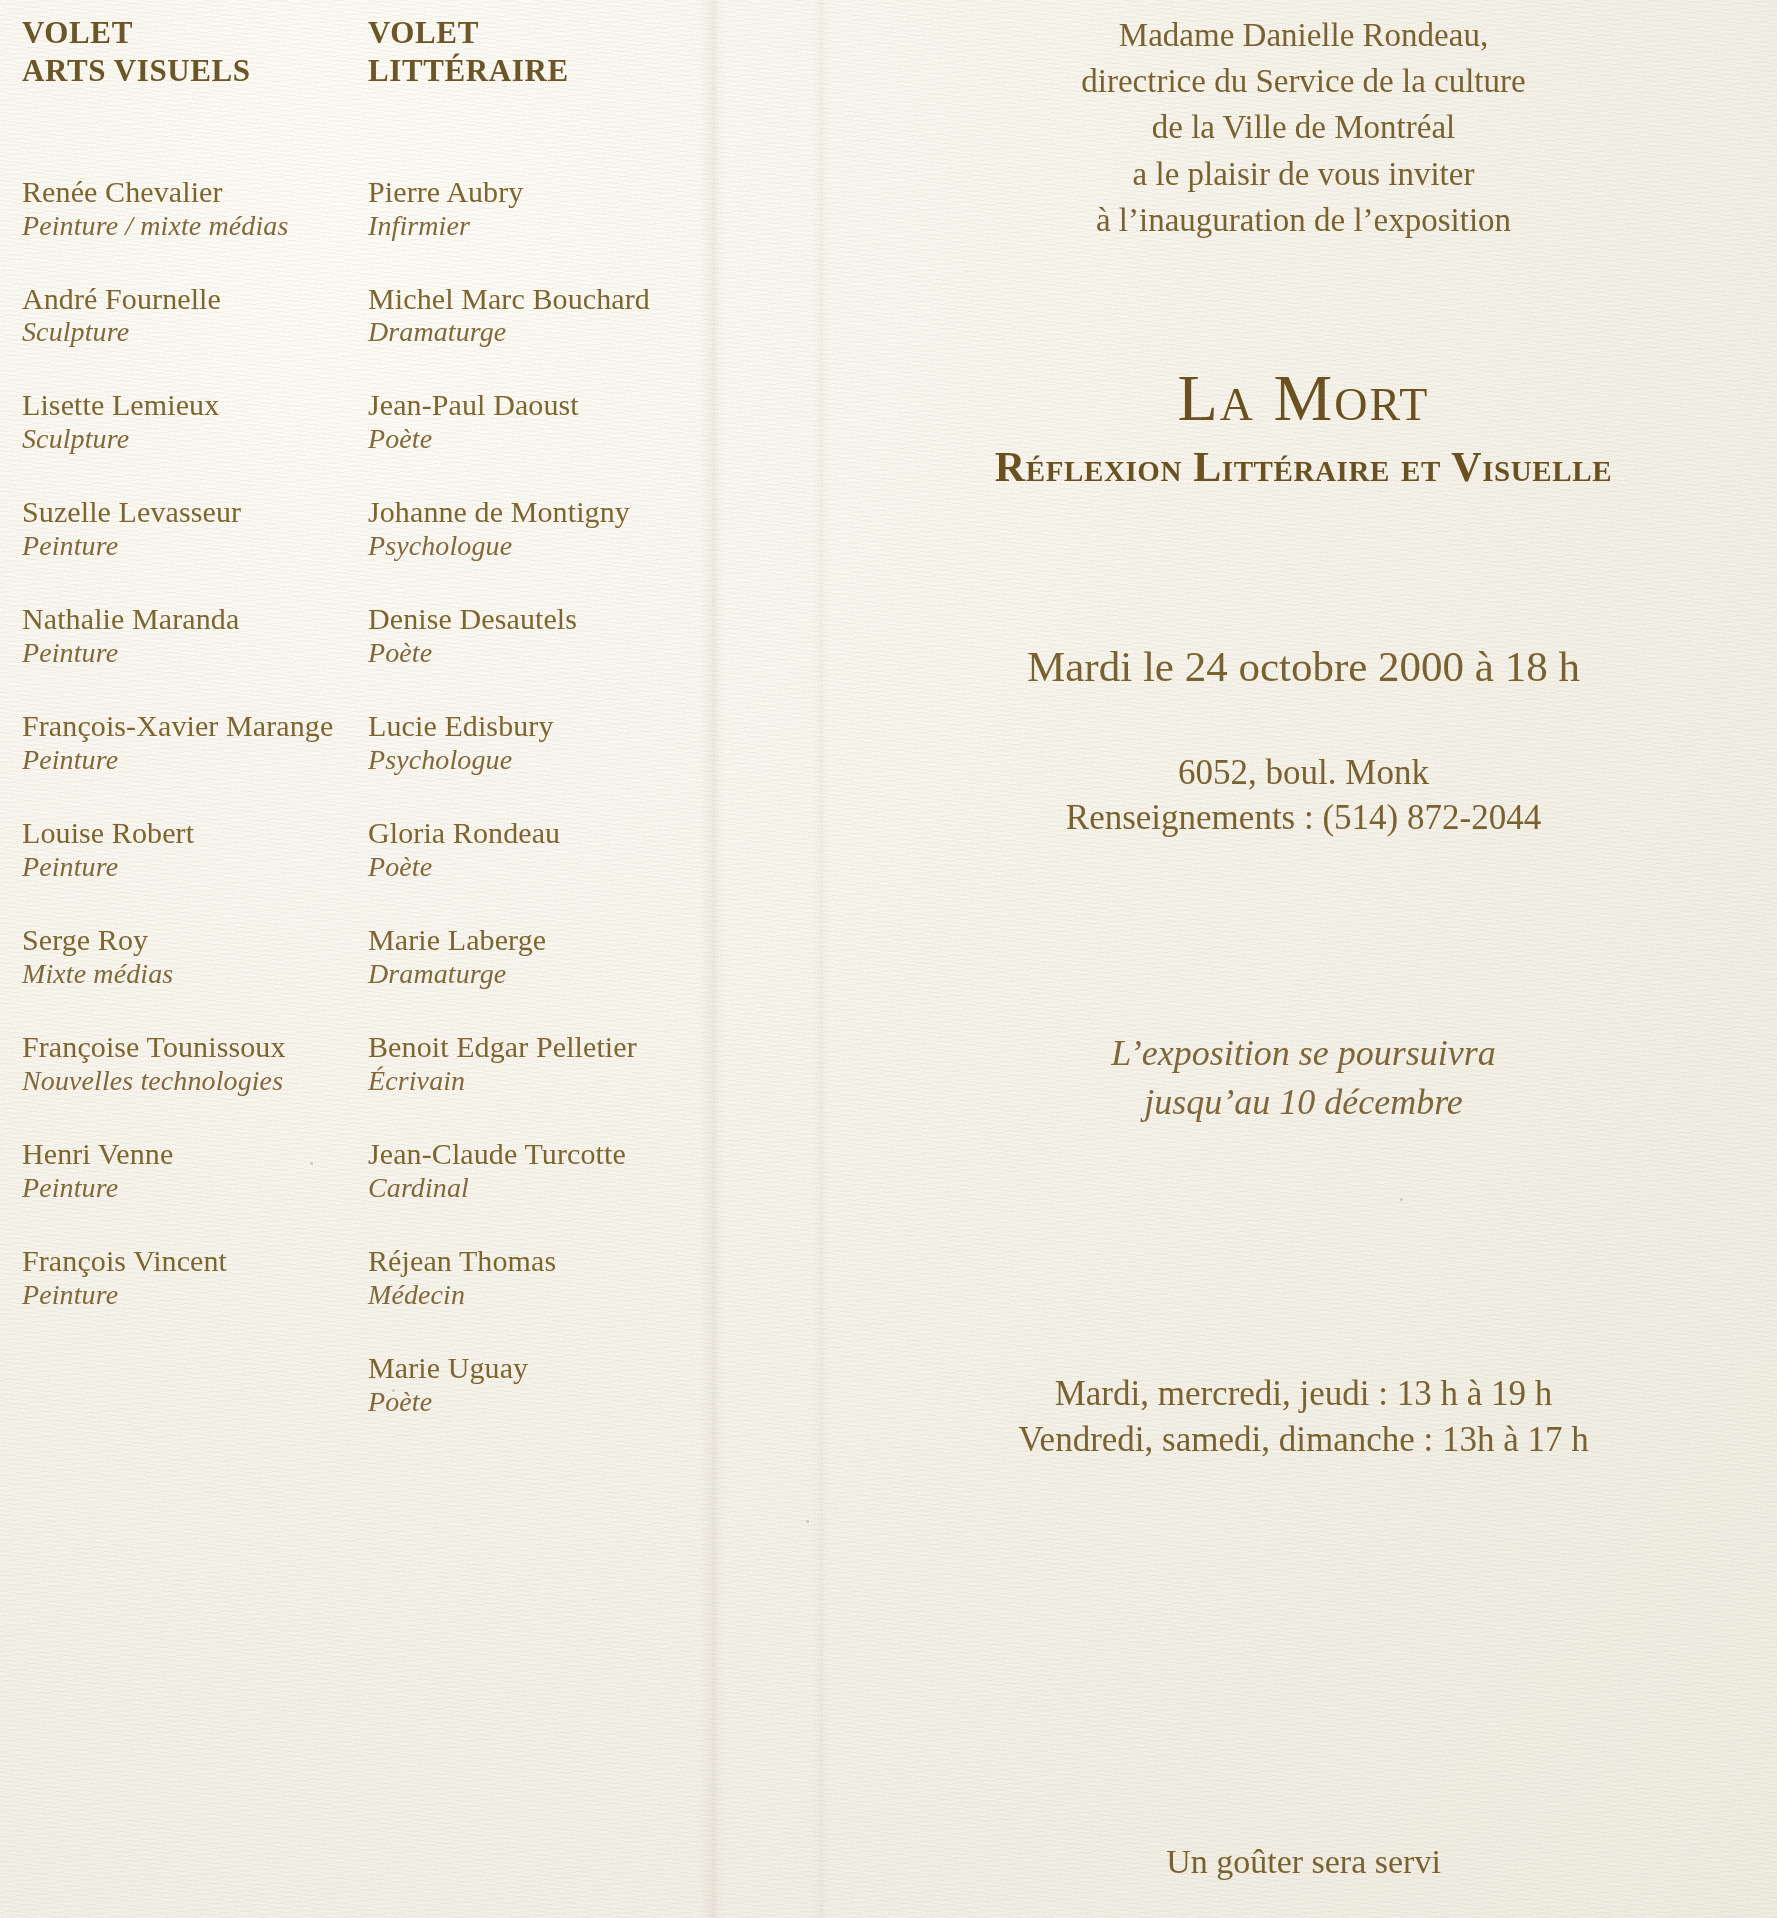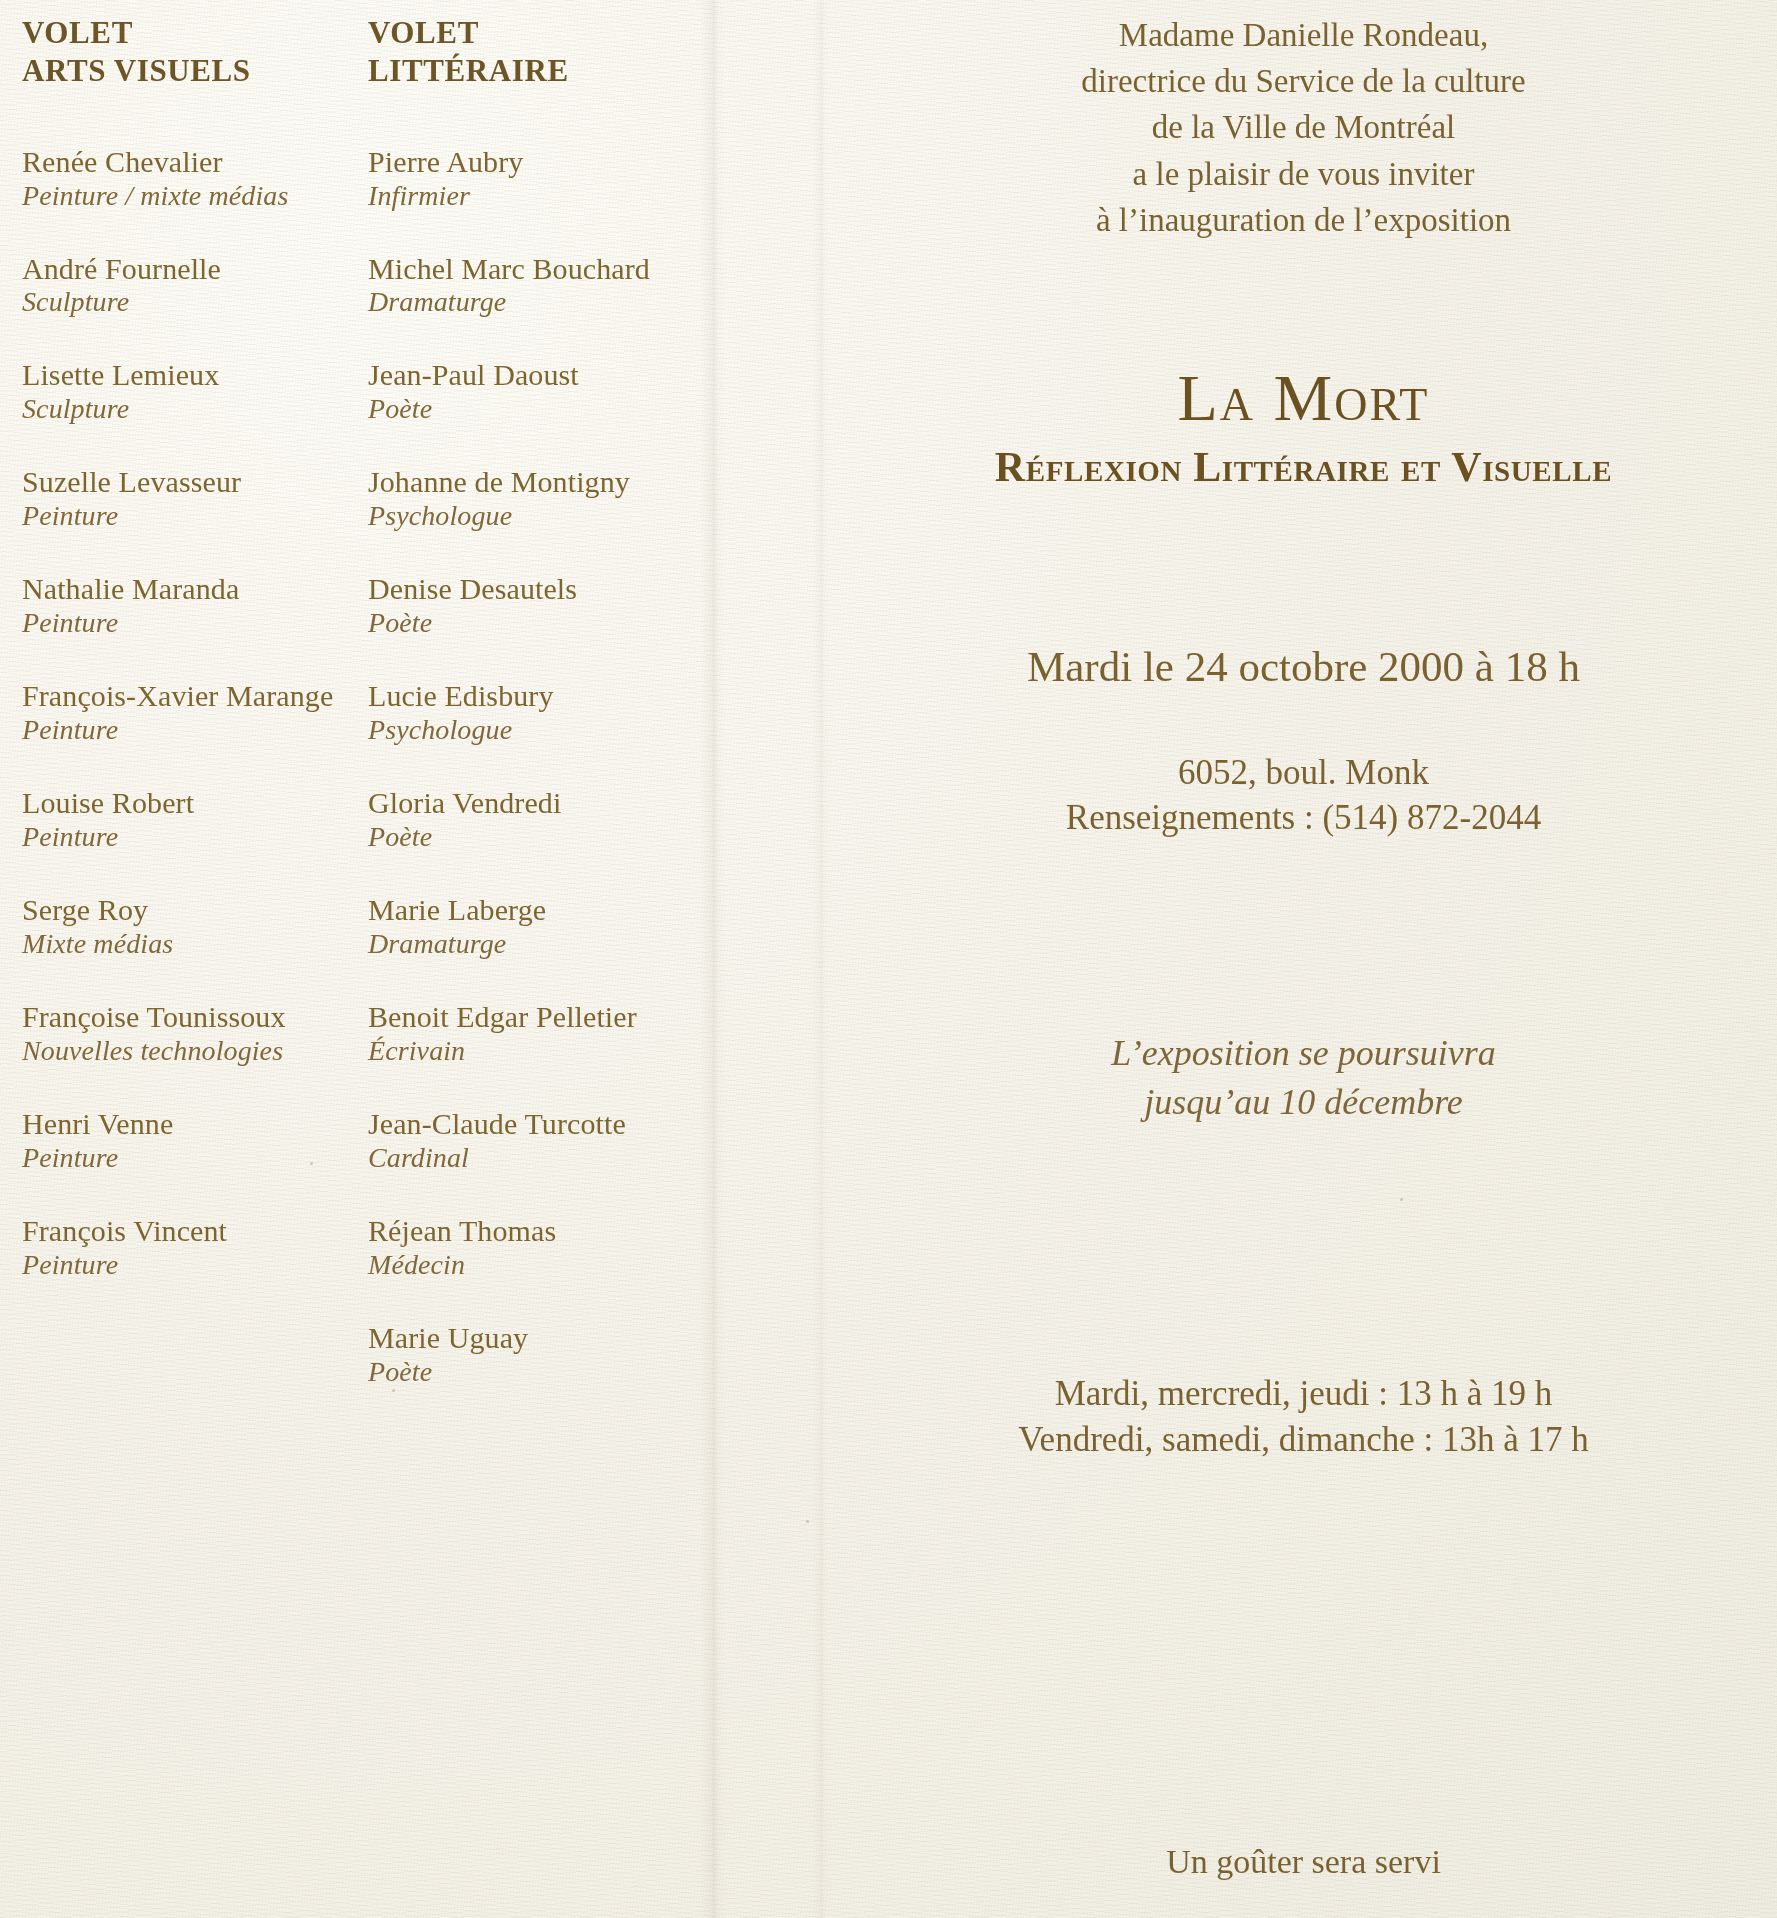--- a/index.html
+++ b/index.html
@@ -54,21 +54,21 @@
     font-weight: bold;
     font-size: 31px;
     line-height: 1.22;
     letter-spacing: 0.6px;
     color: #6c5526;
     margin: 14px 0 0 0;
     white-space: pre-line;
   }
 
   .entry { margin-top: 40px; }
-  .entry.first { margin-top: 55px; font-family: Liberation Serif, serif; }
+  .entry.first { margin-top: 85px; font-family: Liberation Serif, serif; }
 
   .entry-name {
     font-size: 30px;
     line-height: 1.13;
     color: #7d6530;
     letter-spacing: 0.1px;
   }
   .entry-role {
     font-style: italic;
     font-size: 28px;
@@ -254,21 +254,21 @@
     </div>
     <div class="entry">
       <div class="entry-name">Denise Desautels</div>
       <div class="entry-role">Poète</div>
     </div>
     <div class="entry">
       <div class="entry-name">Lucie Edisbury</div>
       <div class="entry-role">Psychologue</div>
     </div>
     <div class="entry">
-      <div class="entry-name">Gloria Vendredi</div>
+      <div class="entry-name">Gloria Rondeau</div>
       <div class="entry-role">Poète</div>
     </div>
     <div class="entry">
       <div class="entry-name">Marie Laberge</div>
       <div class="entry-role">Dramaturge</div>
     </div>
     <div class="entry">
       <div class="entry-name">Benoit Edgar Pelletier</div>
       <div class="entry-role">Écrivain</div>
     </div>

